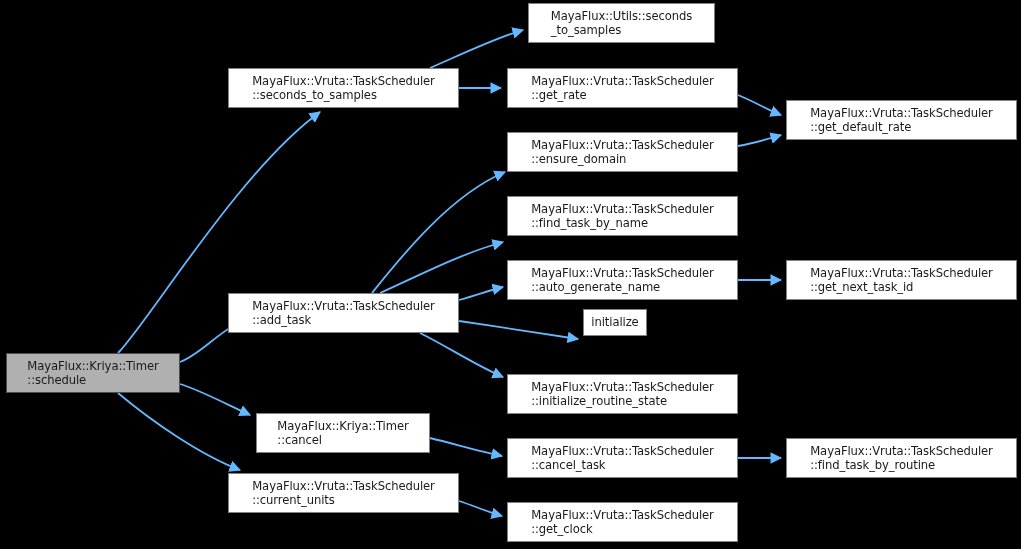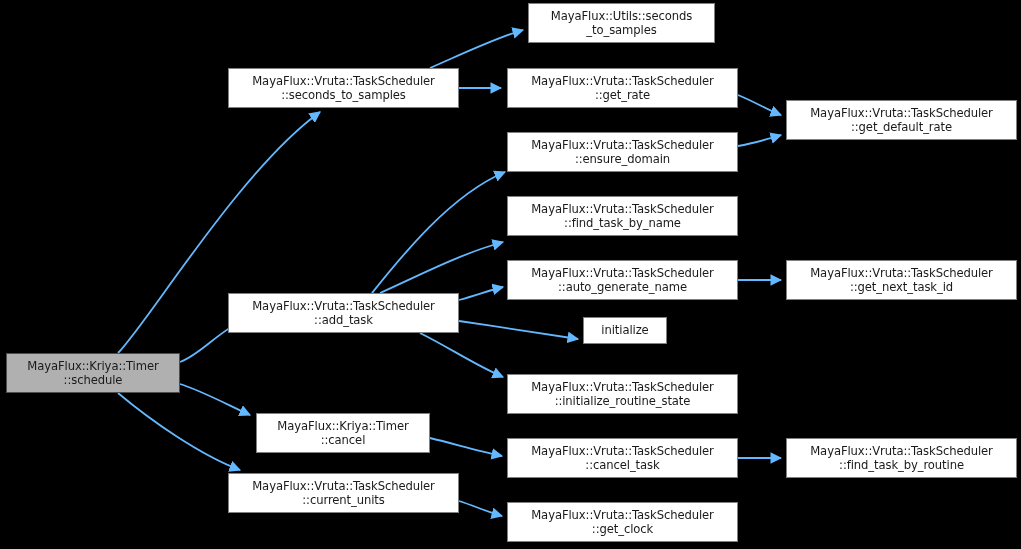--- a/index.html
+++ b/index.html
@@ -22,21 +22,21 @@
     width: 1021px;
     height: 549px;
     pointer-events: none;
   }
   .node {
     position: absolute;
     box-sizing: border-box;
     display: flex;
     align-items: center;
     justify-content: center;
-    text-align: center;
+    text-align: left;
     background: #ffffff;
     border: 1px solid #808080;
     color: #1a1a1a;
     font-size: 11.6px;
     line-height: 14.5px;
     letter-spacing: -0.1px;
     white-space: pre-line;
     padding: 0 3px;
   }
   .node.highlight {
@@ -92,21 +92,21 @@
       <div class="node" style="left: 528px; top: 3px; width: 187px; height: 40px;"><span class="node-label">MayaFlux::Utils::seconds
 _to_samples</span></div>
       <div class="node" style="left: 507px; top: 68px; width: 231px; height: 40px;"><span class="node-label">MayaFlux::Vruta::TaskScheduler
 ::get_rate</span></div>
       <div class="node" style="left: 507px; top: 132px; width: 231px; height: 40px;"><span class="node-label">MayaFlux::Vruta::TaskScheduler
 ::ensure_domain</span></div>
       <div class="node" style="left: 507px; top: 196px; width: 231px; height: 40px;"><span class="node-label">MayaFlux::Vruta::TaskScheduler
 ::find_task_by_name</span></div>
       <div class="node" style="left: 507px; top: 260px; width: 231px; height: 40px;"><span class="node-label">MayaFlux::Vruta::TaskScheduler
 ::auto_generate_name</span></div>
-      <div class="node" style="left: 583px; top: 317px; width: 84px; height: 27px;"><span class="node-label">initialize</span></div>
+      <div class="node" style="left: 583px; top: 309px; width: 64px; height: 27px;"><span class="node-label">initialize</span></div>
       <div class="node" style="left: 507px; top: 374px; width: 231px; height: 40px;"><span class="node-label">MayaFlux::Vruta::TaskScheduler
 ::initialize_routine_state</span></div>
       <div class="node" style="left: 507px; top: 438px; width: 231px; height: 40px;"><span class="node-label">MayaFlux::Vruta::TaskScheduler
 ::cancel_task</span></div>
       <div class="node" style="left: 507px; top: 502px; width: 231px; height: 40px;"><span class="node-label">MayaFlux::Vruta::TaskScheduler
 ::get_clock</span></div>
       <div class="node" style="left: 786px; top: 100px; width: 231px; height: 40px;"><span class="node-label">MayaFlux::Vruta::TaskScheduler
 ::get_default_rate</span></div>
       <div class="node" style="left: 786px; top: 260px; width: 231px; height: 40px;"><span class="node-label">MayaFlux::Vruta::TaskScheduler
 ::get_next_task_id</span></div>

